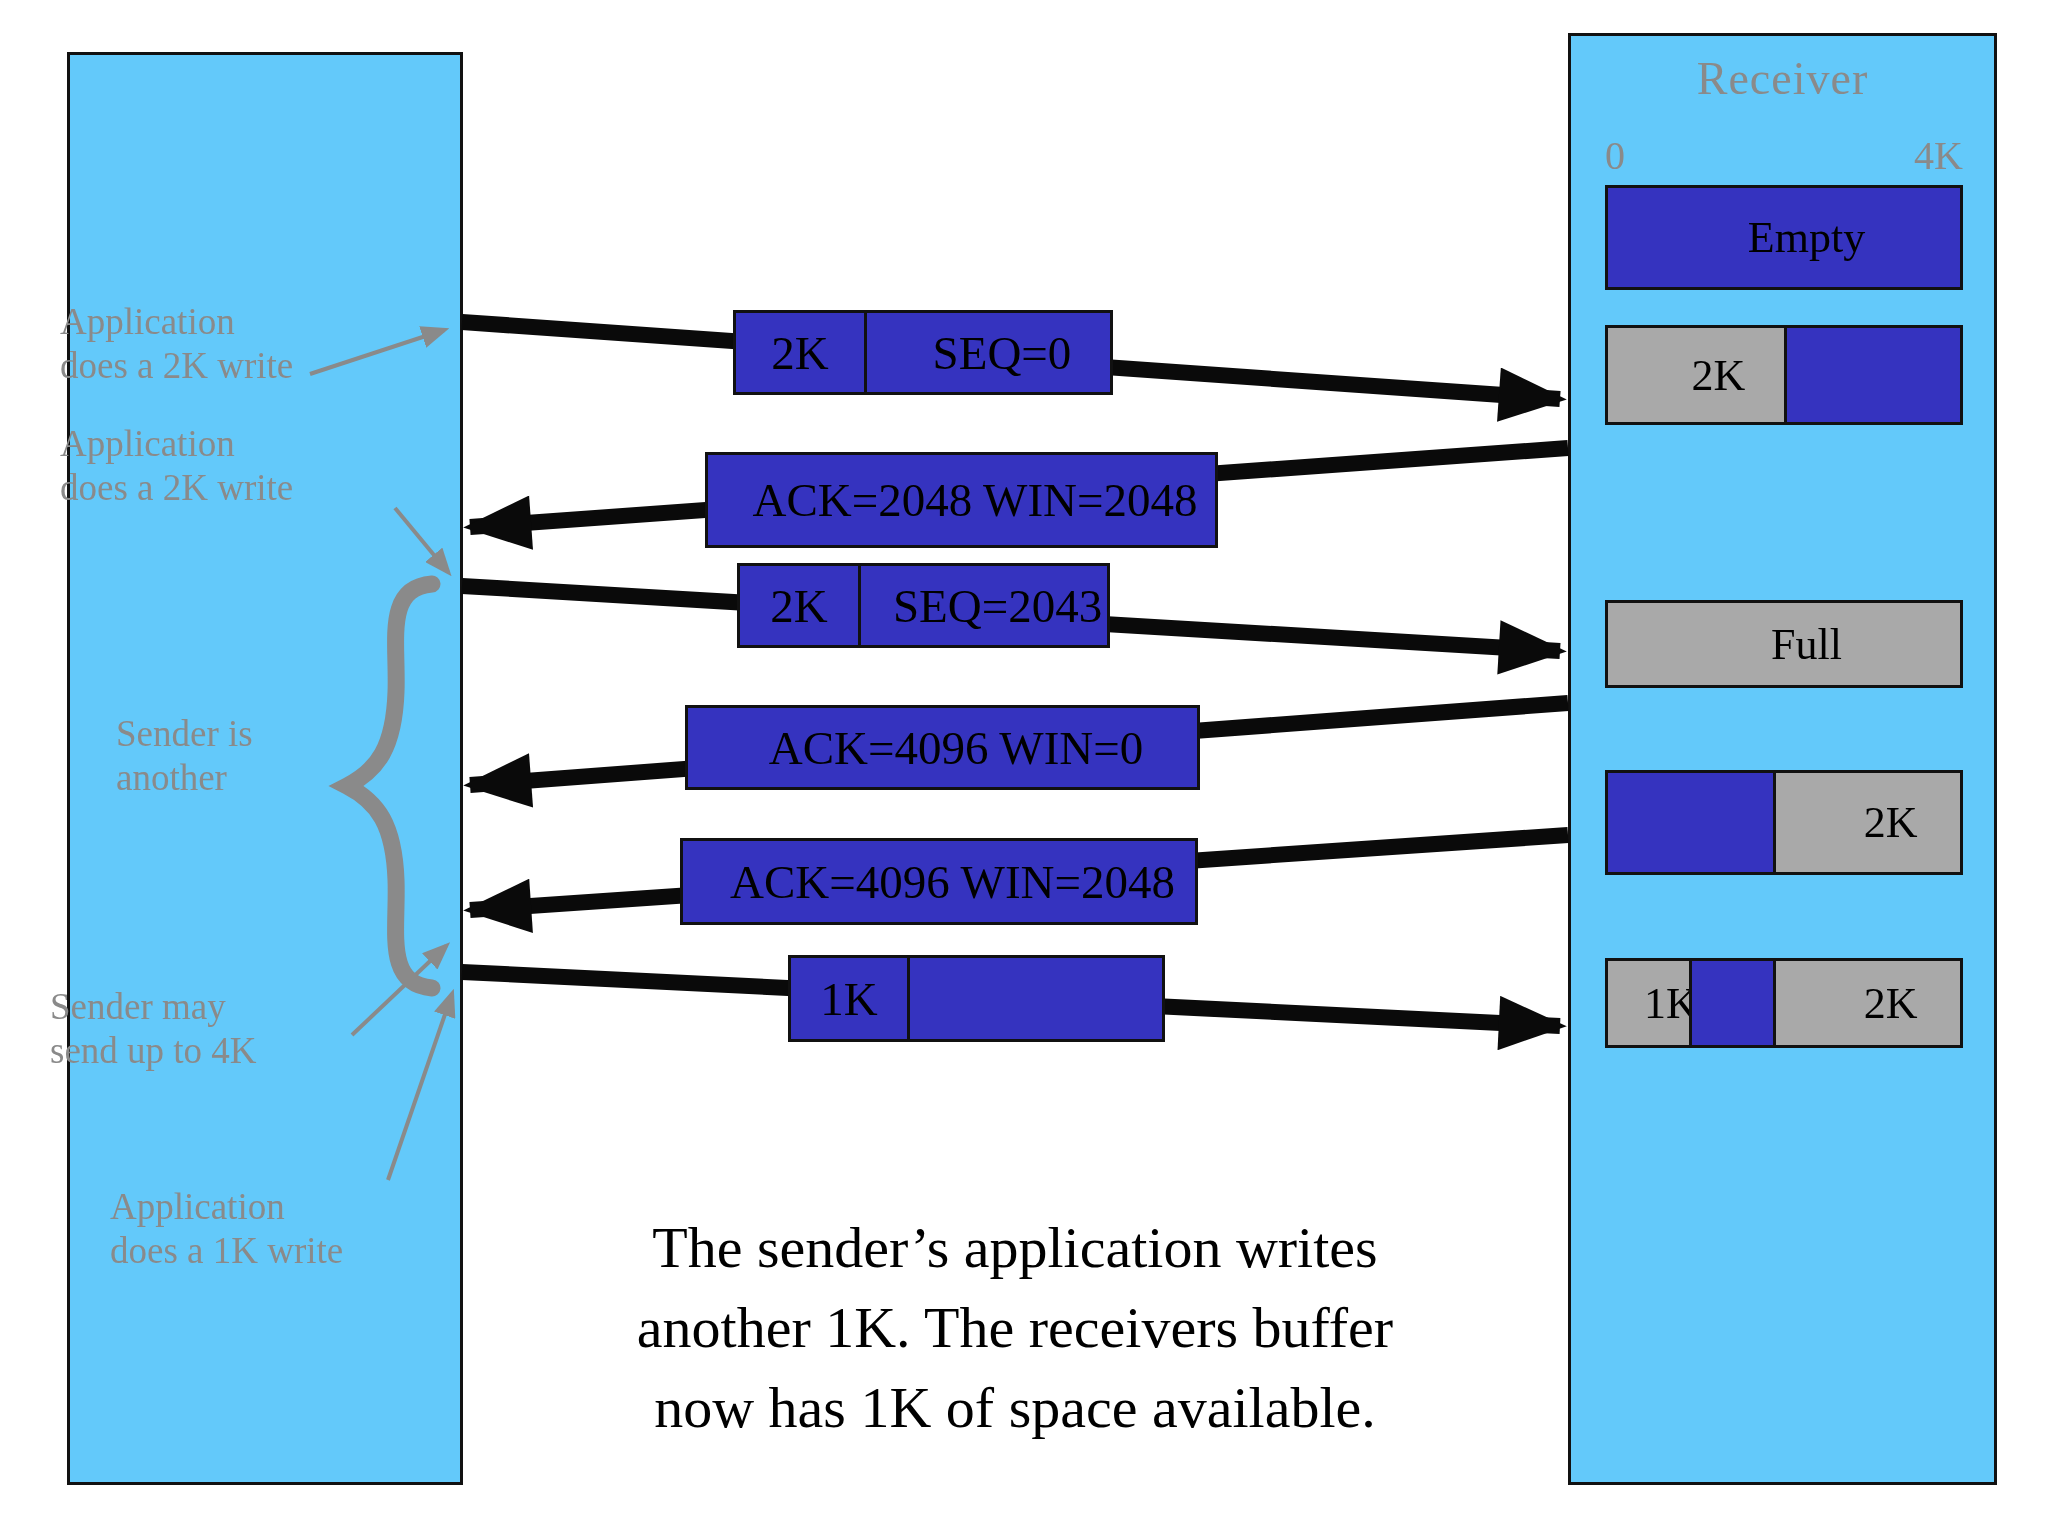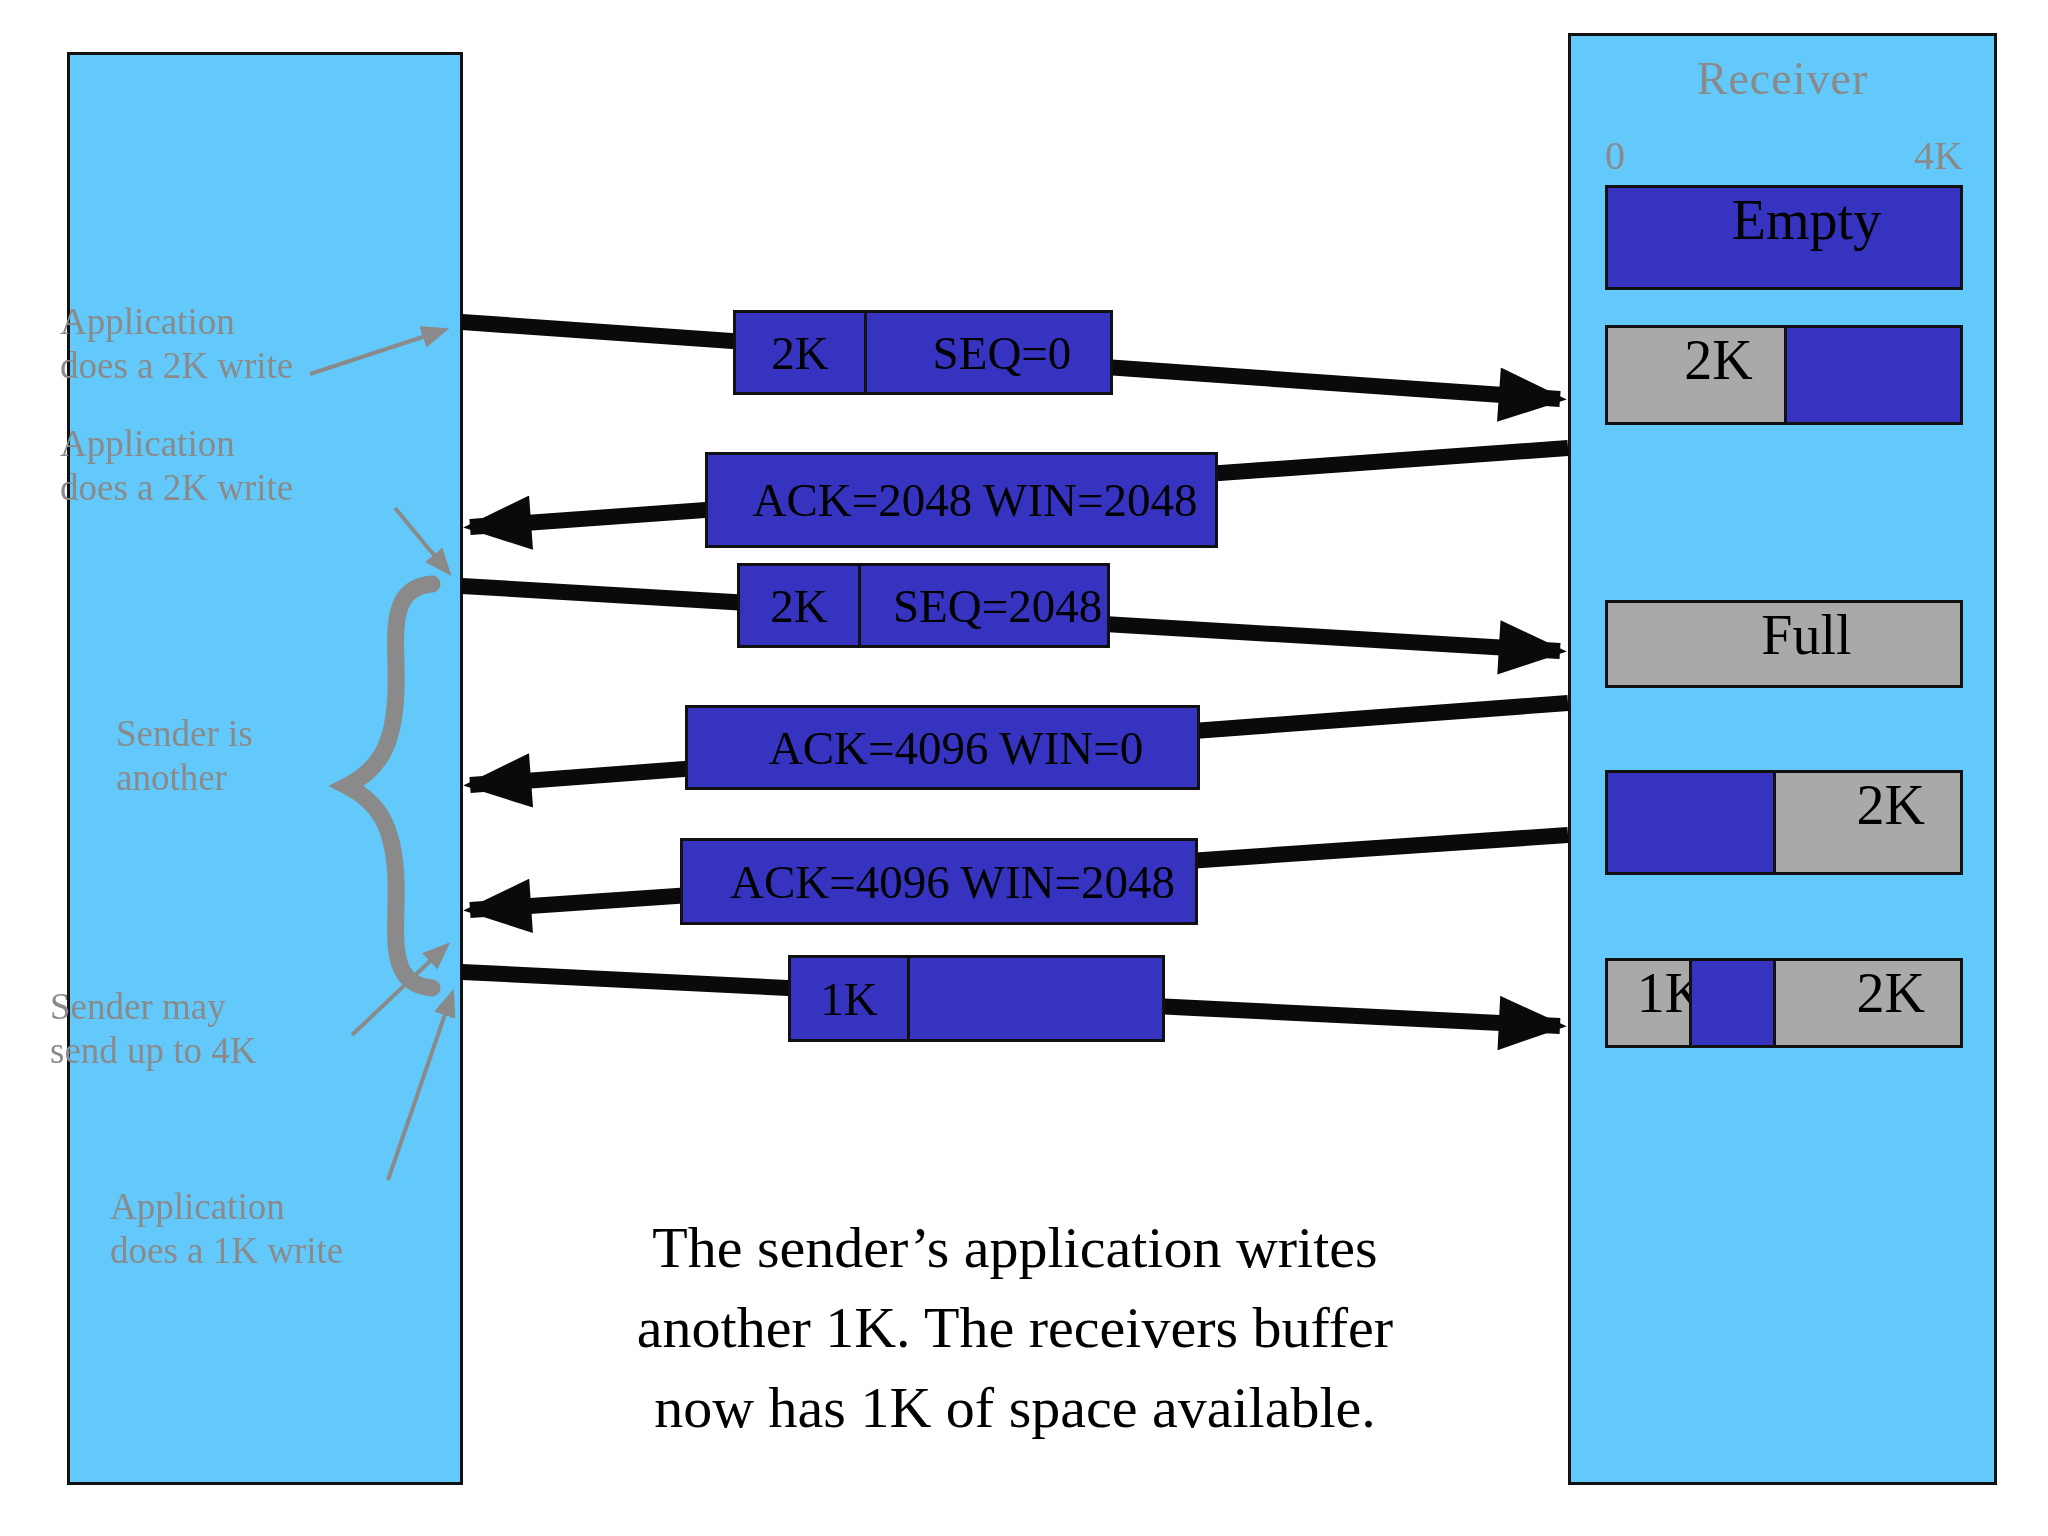--- a/index.html
+++ b/index.html
@@ -17,22 +17,22 @@
     position:absolute; color:#8A8A8A; font-size:37px; line-height:1.18;
   }
   .scale-row {
     position:absolute; display:flex; justify-content:space-between;
     color:#8A8A8A; font-size:40px;
   }
   .buffer {
     position:absolute; display:flex; border:3px solid #111111; box-sizing:border-box;
   }
   .seg {
-    height:100%; display:flex; align-items:flex-start; justify-content:center;
-    font-size:56px; color:#000000; box-sizing:border-box;padding-left:45px;
+    height:100%; display:flex; align-items:center; justify-content:center;
+    font-size:44px; color:#000000; box-sizing:border-box;padding-left:45px;
   }
   .seg.data { background:#A9A9A9; }
   .seg.free { background:#3533BF; }
   .seg.divided { border-left:3px solid #111111; }
   .msgbox {
     position:absolute; display:flex; background:#3533BF; border:3px solid #111111;
     box-sizing:border-box; color:#000000;
   }
   .msgbox .cell {
     display:flex; align-items:center; justify-content:center;
@@ -163,21 +163,21 @@
     <div class="cell size" style="width:35%;">2K</div>
     <div class="cell info">SEQ=0</div>
   </div>
 
   <div class="msgbox" style="left:705px; top:452px; width:513px; height:96px;">
     <div class="cell info">ACK=2048 WIN=2048</div>
   </div>
 
   <div class="msgbox" style="left:737px; top:563px; width:373px; height:85px;">
     <div class="cell size" style="width:33%;">2K</div>
-    <div class="cell info">SEQ=2048</div>
+    <div class="cell info">SEQ=2043</div>
   </div>
 
   <div class="msgbox" style="left:685px; top:705px; width:515px; height:85px;">
     <div class="cell info">ACK=4096 WIN=0</div>
   </div>
 
   <div class="msgbox" style="left:680px; top:838px; width:518px; height:87px;">
     <div class="cell info">ACK=4096 WIN=2048</div>
   </div>
 

